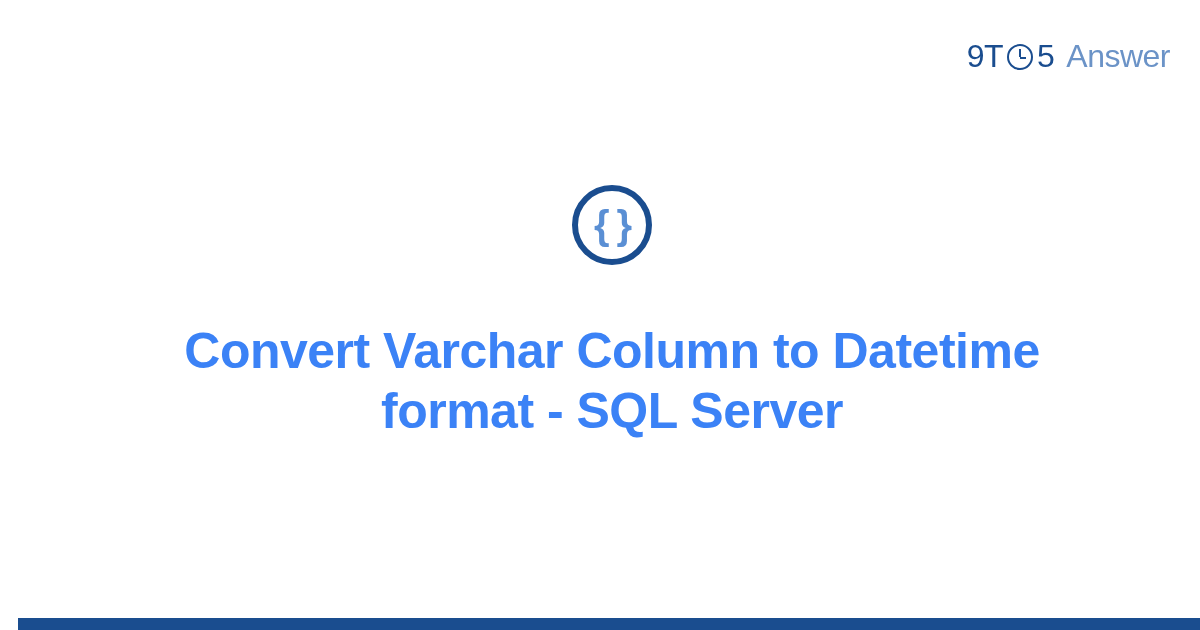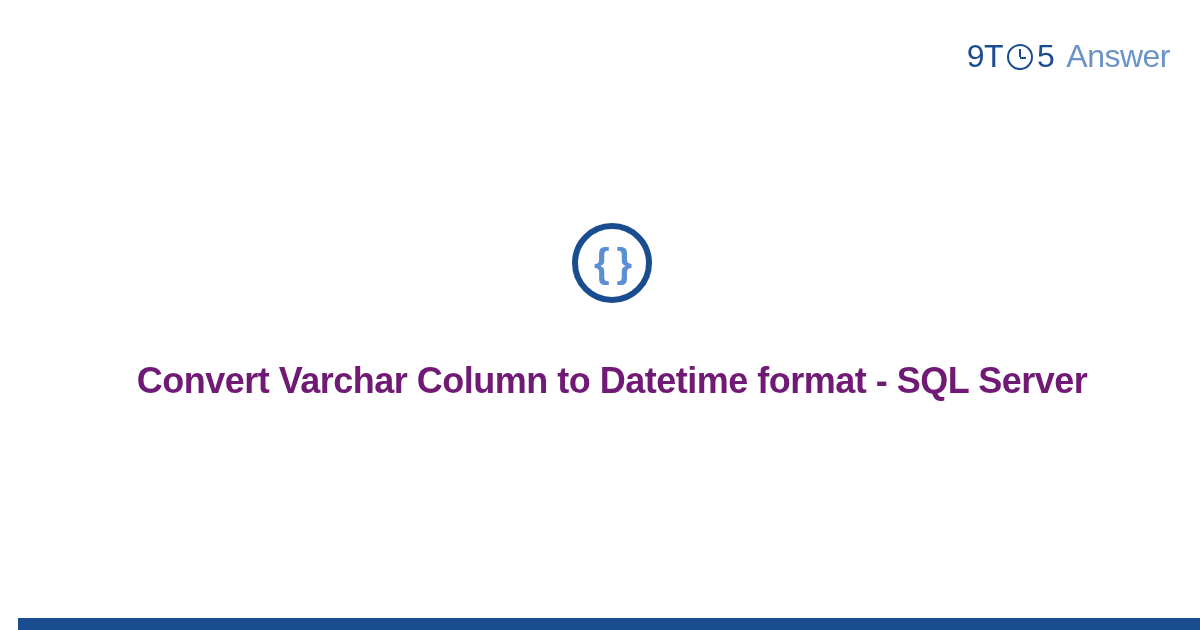--- a/index.html
+++ b/index.html
@@ -87,23 +87,23 @@
       margin-bottom: 50px;
     }
     .braces {
       font-size: 40px;
       font-weight: 700;
       color: #5a8fd4;
       font-family: "Segoe UI", Arial, sans-serif;
       letter-spacing: -2px;
     }
     .title {
-      font-size: 36px;
+      font-size: 50px;
       font-weight: 700;
-      color: #701a75;
+      color: #3b82f6;
       text-align: center;
       line-height: 1.2;
       letter-spacing: -0.5px;
     }
     .bottom-bar {
       position: absolute;
       bottom: 0;
       left: 0;
       right: 0;
       height: 18px;

